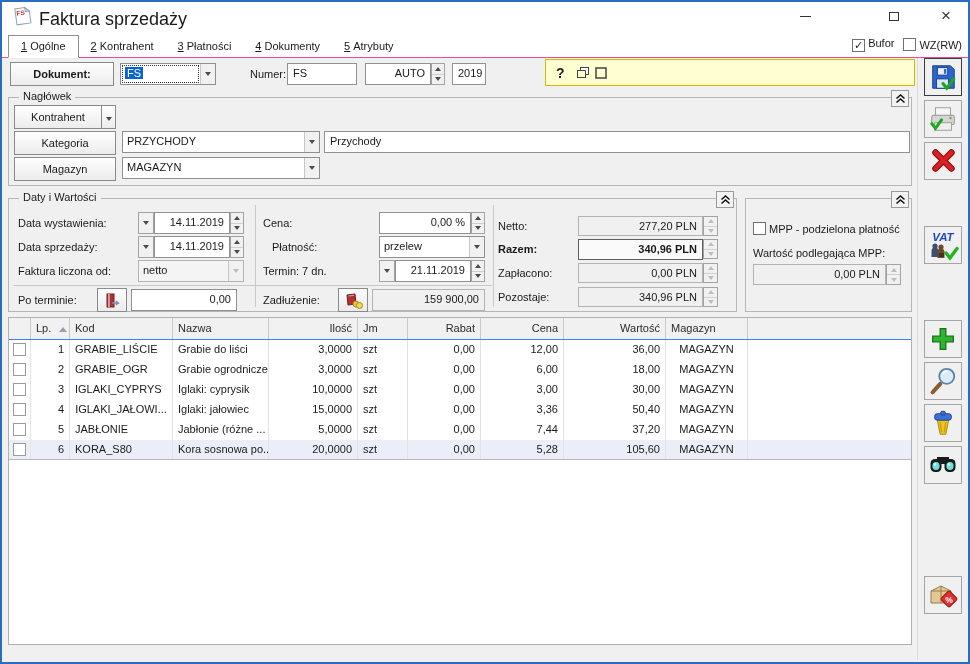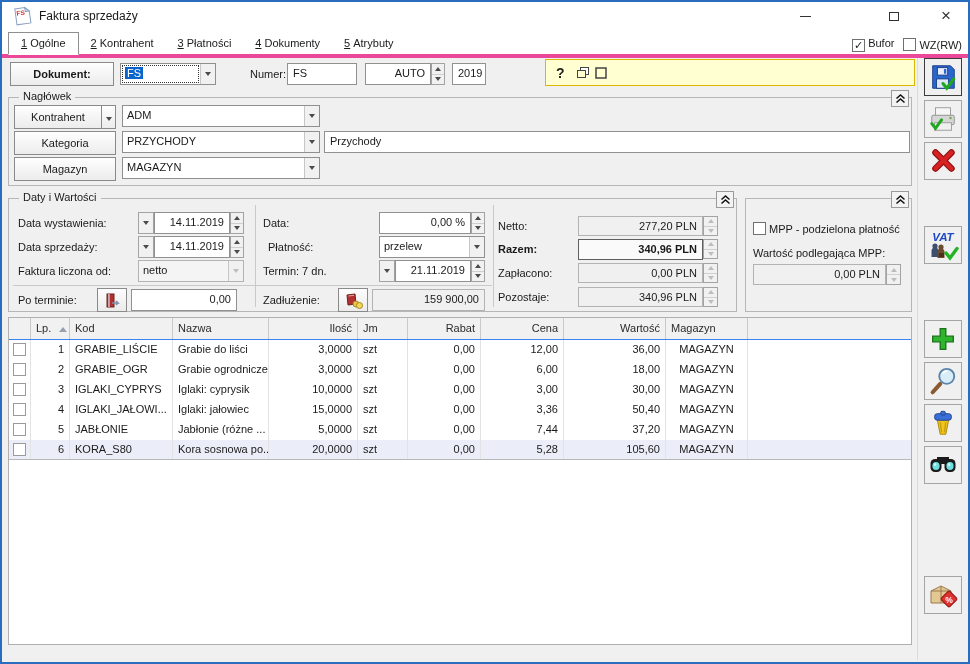--- a/index.html
+++ b/index.html
@@ -5,28 +5,28 @@
   html,body{margin:0;padding:0;background:#cfcfcf;}
   *{box-sizing:border-box;}
   .window{
     position:relative;width:970px;height:664px;
     border:2px solid #2a6cbe;background:#f0f0f0;
     font-family:"Liberation Sans","DejaVu Sans",sans-serif;
     font-size:11px;color:#1a1a1a;overflow:hidden;
   }
   
   .titlebar{position:absolute;left:0;top:0;width:966px;height:30px;background:#ffffff;}
-  .app-title{position:absolute;left:37px;top:7px;font-size:12px;}
+  .app-title{position:absolute;left:37px;top:7px;font-size:18px;}
   .fs-ico{position:absolute;left:11px;top:4px;transform:rotate(-8deg);}
   .wbtn{position:absolute;top:1px;width:28px;height:26px;display:flex;align-items:center;justify-content:center;color:#333;}
   .wbtn.min span{display:block;width:11px;height:0;border-top:1.5px solid #333;}
   .wbtn.max span{display:block;width:10px;height:9px;border:1.4px solid #333;}
   .wbtn.close{font-size:17px;font-weight:400;}
   
-  .tabbar{position:absolute;left:0;top:30px;width:966px;height:26px;background:#fff;border-bottom:4px solid #ec4899;display:flex;align-items:flex-end;padding-left:6px;}
+  .tabbar{position:absolute;left:0;top:30px;width:966px;height:26px;background:#fff;border-bottom:1px solid #ec4899;display:flex;align-items:flex-end;padding-left:6px;}
   .tab{padding:4px 12px 5px 12px;cursor:default;white-space:nowrap;}
   .tab.active{border:1px solid #8f8f8f;border-bottom:1px solid #fff;margin-bottom:-1px;background:#fff;}
   .tnum{text-decoration:underline;margin-right:3px;}
   .hdr-checks{position:absolute;top:35px;right:6px;display:flex;gap:9px;align-items:center;background:transparent;}
   .cb{width:13px;height:13px;border:1px solid #707070;background:#fff;display:inline-flex;align-items:center;justify-content:center;font-size:11px;line-height:11px;vertical-align:-2px;margin-right:3px;}
   
   .pbtn{position:absolute;height:24px;border:1px solid #8a8a8a;background:linear-gradient(#fefefe,#ececec);text-align:center;line-height:22px;}
   .field{position:absolute;height:22px;border:1px solid #919191;background:#fff;padding:3px 5px;white-space:nowrap;overflow:hidden;}
   .field.r{text-align:right;}
   .field.dis{background:#f0f0f0;border-color:#b3b3b3;}
@@ -144,26 +144,20 @@
   </div>
   <div class="chev" style="left:889px;top:88px;">
     <svg width="11" height="10" viewBox="0 0 11 10">
         <path d="M1.5 4.5 L5.5 1 L9.5 4.5" fill="none" stroke="#111" stroke-width="1.5"></path>
         <path d="M1.5 8.5 L5.5 5 L9.5 8.5" fill="none" stroke="#111" stroke-width="1.5"></path>
       </svg>
   </div>
 
   <div class="pbtn" style="left:12px;top:103px;width:88px;">Kontrahent</div>
   <div class="pbtn" style="left:99px;top:103px;width:15px;"><span class="tri-d" style="display:inline-block;margin-top:9px;"></span></div>
-  <div class="combo" style="left:120px;top:103px;width:198px;">
-    <div class="val">ADM</div>
-    <div class="arr">
-        <span class="tri-d"></span>
-      </div>
-  </div>
 
   <div class="pbtn" style="left:12px;top:129px;width:102px;">Kategoria</div>
   <div class="combo" style="left:120px;top:129px;width:198px;">
     <div class="val">PRZYCHODY</div>
     <div class="arr">
         <span class="tri-d"></span>
       </div>
   </div>
   <div class="field" style="left:322px;top:129px;width:586px;">Przychody</div>
 
@@ -227,32 +221,32 @@
   <span class="lab" style="left:16px;top:292px;">Po terminie:</span>
   <div class="icobtn" style="left:95px;top:286px;">
     <svg width="18" height="17" viewBox="0 0 18 17">
       <rect x="4" y="2" width="7" height="13" fill="#b03030" stroke="#702020"></rect>
       <rect x="5.3" y="2" width="1.3" height="13" fill="#d8d8e8"></rect>
       <path d="M9 11 L15 11 L13 9 M15 11 L13 13" stroke="#8090a8" stroke-width="1.6" fill="none"></path>
     </svg>
   </div>
   <div class="field r" style="left:129px;top:287px;width:106px;">0,00</div>
 
-  <span class="lab" style="left:261px;top:215px;">Data:</span>
+  <span class="lab" style="left:261px;top:215px;">Cena:</span>
   <div class="field r" style="left:377px;top:210px;width:92px;padding-left:40px;">0,00 %</div>
   <div class="spin" style="left:469px;top:210px;">
       <div>
         <span class="tri-u"></span>
       </div>
       <div>
         <span class="tri-d"></span>
       </div>
     </div>
 
-  <span class="lab" style="left:266px;top:239px;">Płatność:</span>
+  <span class="lab" style="left:243px;top:239px;padding-left:27px;">Płatność:</span>
   <div class="combo" style="left:377px;top:234px;width:106px;">
     <div class="val">przelew</div>
     <div class="arr">
         <span class="tri-d"></span>
       </div>
   </div>
 
   <span class="lab" style="left:261px;top:263px;">Termin: 7 dn.</span>
   <div class="dropbtn" style="left:377px;top:258px;">
       <span class="tri-d"></span>

